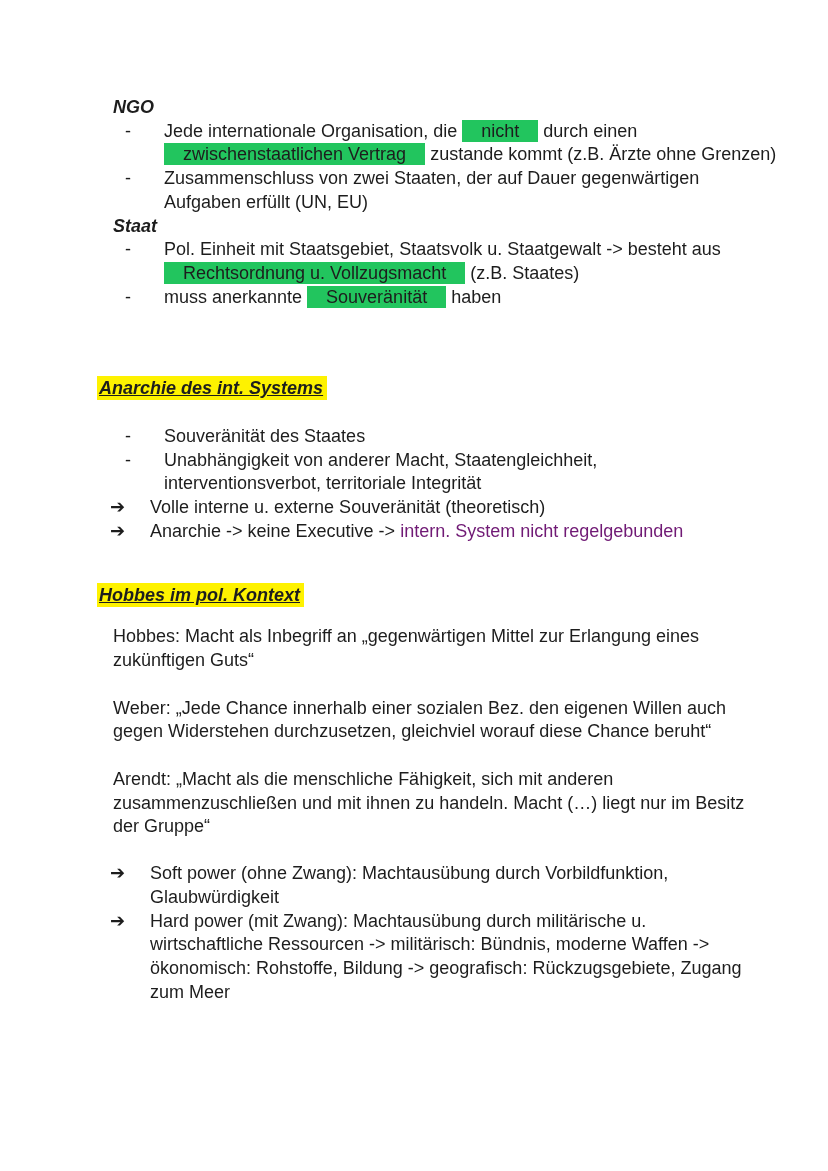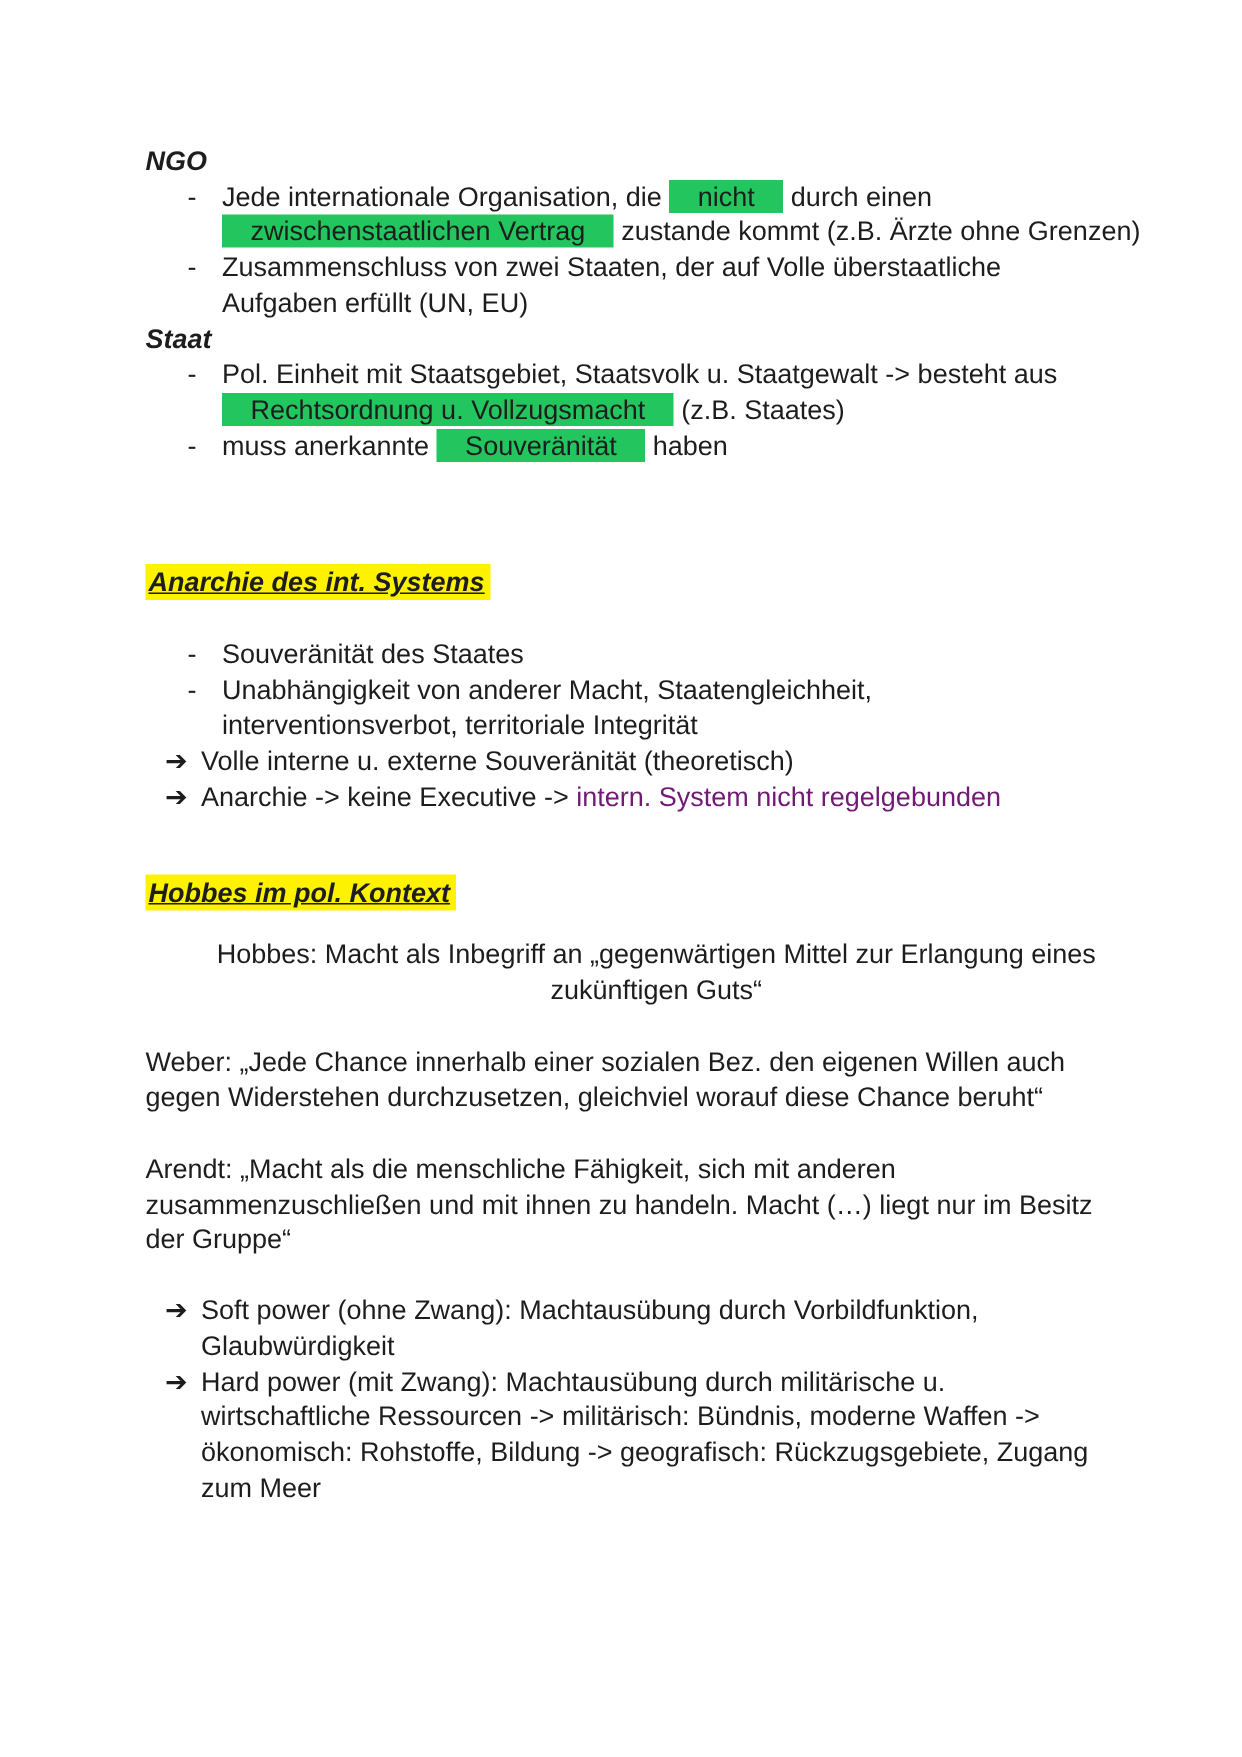--- a/index.html
+++ b/index.html
@@ -12,21 +12,21 @@
     overflow: hidden;
   }
   .doc {
     box-sizing: border-box;
     width: 828px;
     height: 1171px;
     padding: 96px 50px 0 97px;
     font-size: 18px;
     line-height: 23.7px;
   }
-  .line { white-space: nowrap; }
+  .line { white-space: nowrap; margin-left: 16px; }
   .h {
     font-weight: bold;
     font-style: italic;
   }
   .section-title { white-space: nowrap; }
   .hl-m {
     background: #22c55e;
     padding: 1px 19px;
   }
   .hl-y {
@@ -37,42 +37,42 @@
   .red { color: #701a75; }
   .li { display: flex; align-items: flex-start; }
   .li .marker { flex: none; }
   .dash .marker { margin-left: 28px; width: 23px; }
   .arrow .marker { margin-left: 13px; width: 24px; font-style: normal; }
   .li-content { flex: 1 1 auto; min-width: 0; }
 
   .gap-to-anarchie { margin-top: 68px; }
   .gap-after-anarchie-title { margin-top: 24px; }
   .gap-to-macht { margin-top: 40px; }
-  .gap-after-macht-title { margin-top: 18px; text-align: center; }
+  .gap-after-macht-title { margin-top: 18px; }
   .para { margin-bottom: 24px; }
   .arrows-block { margin-top: -1px; }
 </style>
 </head>
 <body>
 
 <div class="doc">
 
   <div class="h line">NGO</div>
   <div class="li dash">
     <span class="marker">-</span>
     <div class="li-content">
       <div class="line"><span>Jede internationale Organisation, die </span><span class="hl-m">nicht</span><span> durch einen</span></div>
       <div class="line"><span class="hl-m">zwischenstaatlichen Vertrag</span><span> zustande kommt (z.B. Ärzte ohne Grenzen)</span></div>
     </div>
   </div>
 
   <div class="li dash">
     <span class="marker">-</span>
     <div class="li-content">
-      <div class="line">Zusammenschluss von zwei Staaten, der auf Volle überstaatliche</div>
+      <div class="line">Zusammenschluss von zwei Staaten, der auf Dauer gegenwärtigen</div>
       <div class="line">Aufgaben erfüllt (UN, EU)</div>
     </div>
   </div>
 
   <div class="h line">Staat</div>
   <div class="li dash">
     <span class="marker">-</span>
     <div class="li-content">
       <div class="line">Pol. Einheit mit Staatsgebiet, Staatsvolk u. Staatgewalt -&gt; besteht aus</div>
       <div class="line"><span class="hl-m">Rechtsordnung u. Vollzugsmacht</span><span> (z.B. Staates)</span></div>

